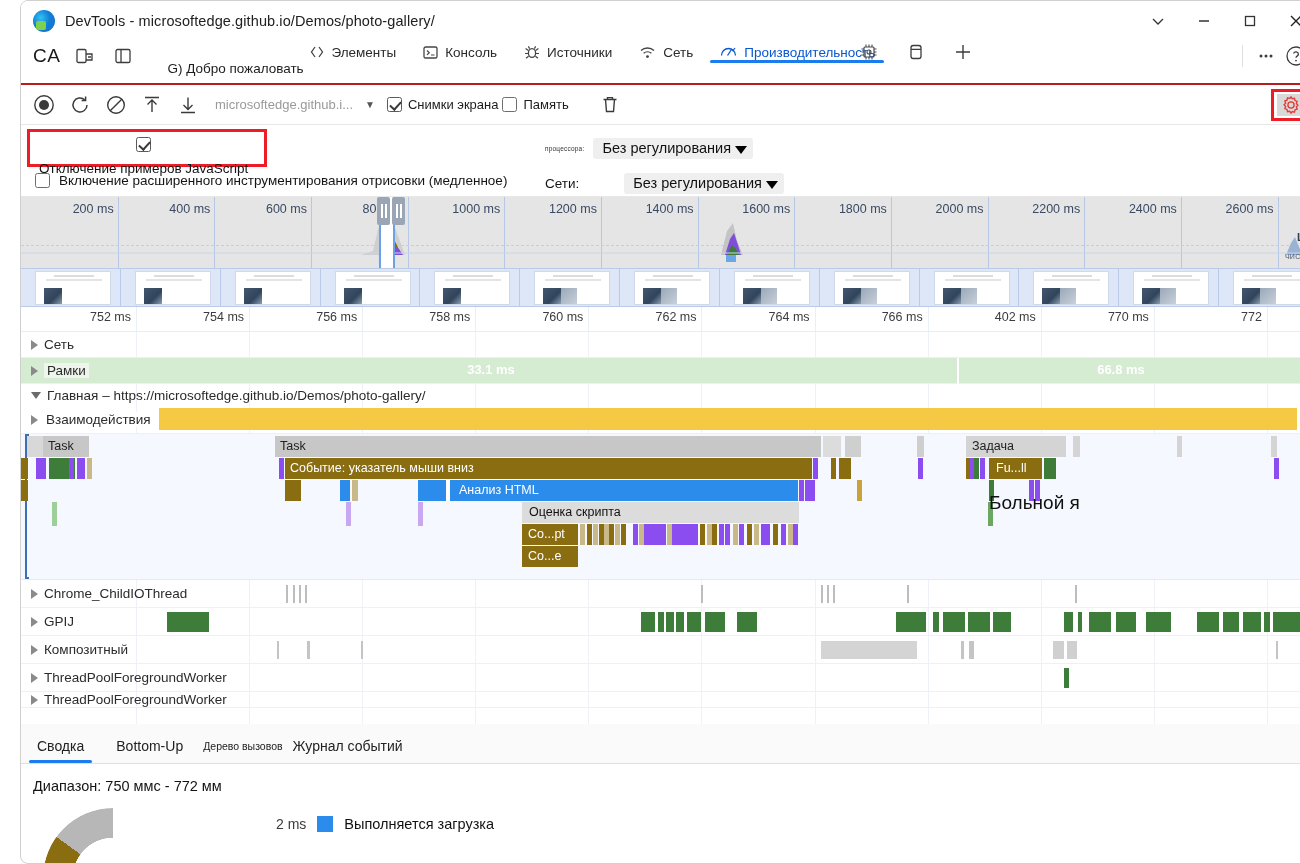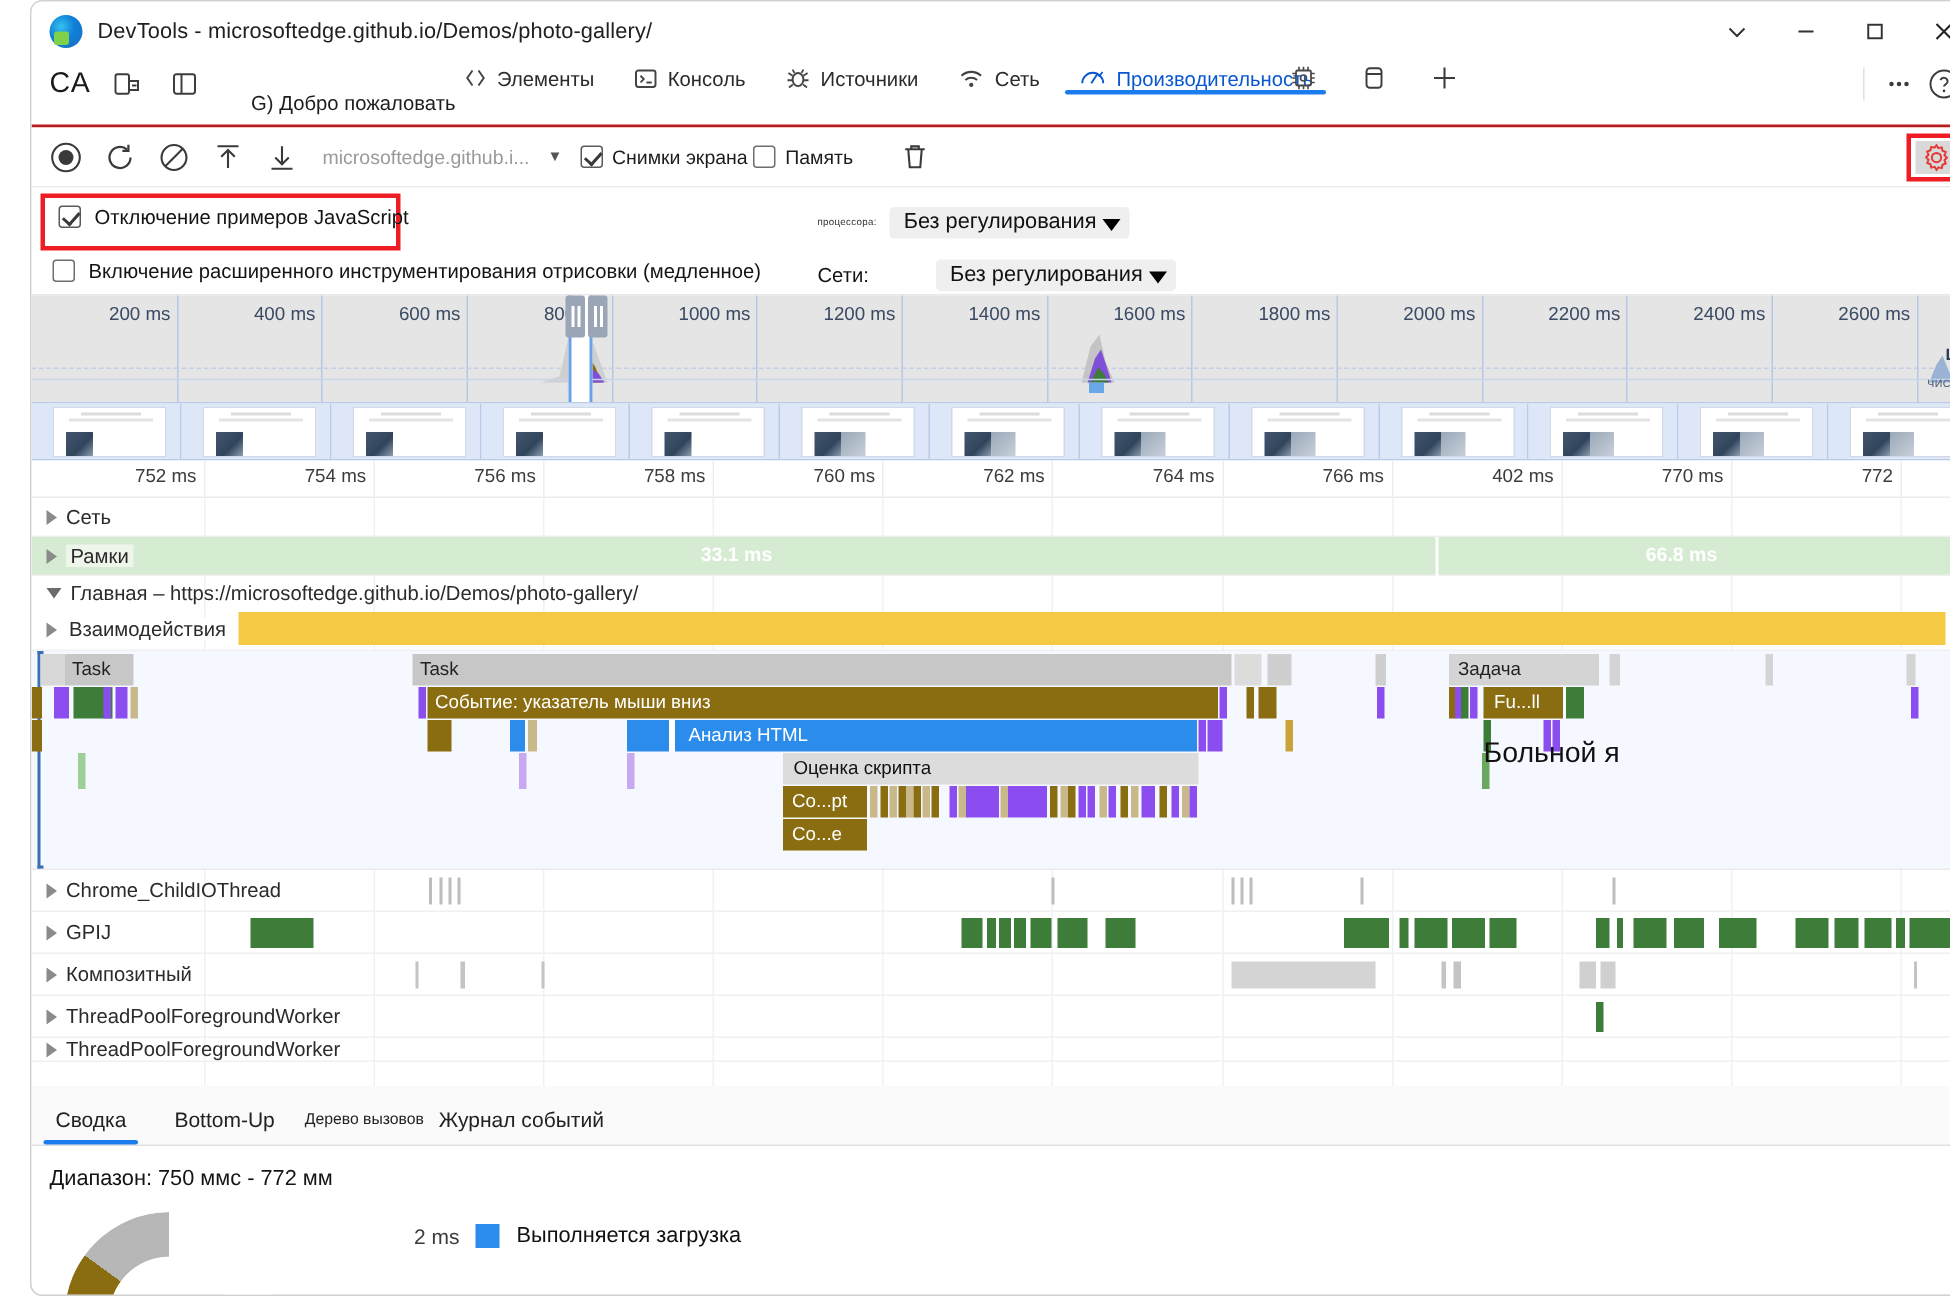--- a/index.html
+++ b/index.html
@@ -358,21 +358,21 @@
             <path d="M12 8.3a3.7 3.7 0 1 0 0 7.4 3.7 3.7 0 0 0 0-7.4z" fill="none" stroke="#e53935" stroke-width="1.6"></path>
             <path d="M12 2.2l1.5 2.3 2.7-.6.6 2.7 2.6 1-1 2.6 1.9 2-1.9 2 1 2.6-2.6 1-.6 2.7-2.7-.6L12 21.8l-1.5-2.3-2.7.6-.6-2.7-2.6-1 1-2.6-1.9-2 1.9-2-1-2.6 2.6-1 .6-2.7 2.7.6z" fill="none" stroke="#e53935" stroke-width="1.6"></path>
           </svg>
       </div>
     </div>
   </div>
 
   <div class="settings">
     <div class="js-hl"></div>
 
-    <div class="setrow" style="left:18px; top:12px;">
+    <div class="setrow" style="left:18px; top:12px;flex-direction:column;">
       <span class="cbox on"></span>
       <span>Отключение примеров JavaScript</span>
     </div>
 
     <div class="setrow" style="left:14px; top:48px;">
       <span class="cbox"></span>
       <span>Включение расширенного инструментирования отрисовки (медленное)</span>
     </div>
 
     <div class="setrow" style="left:524px; top:13px;">

